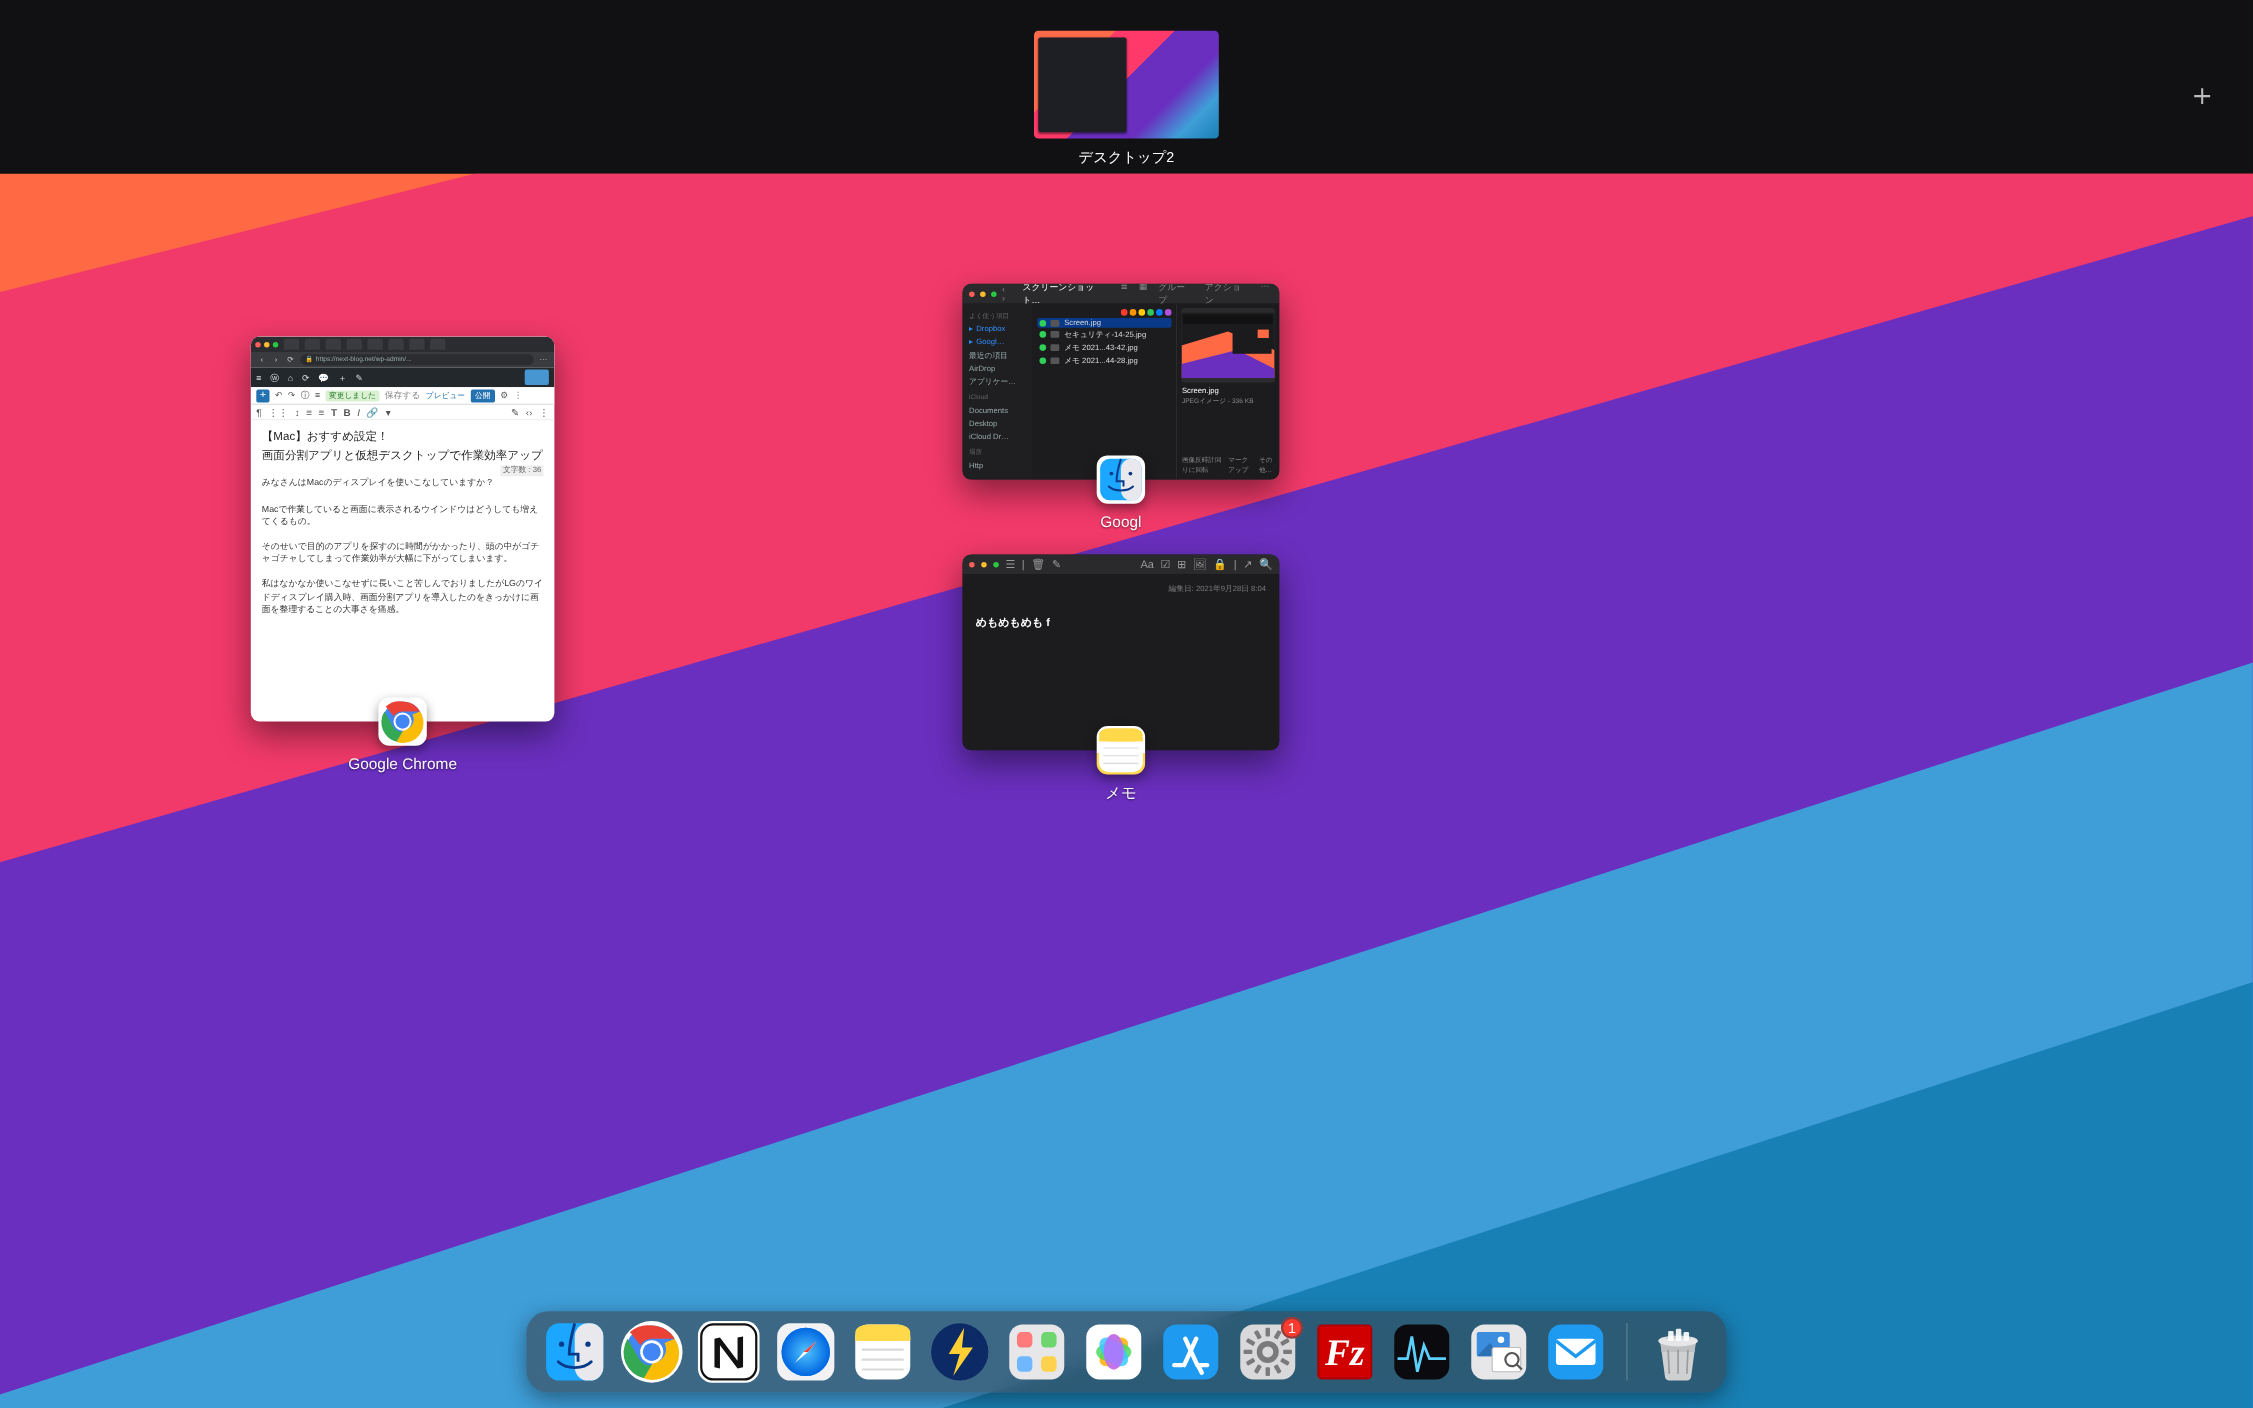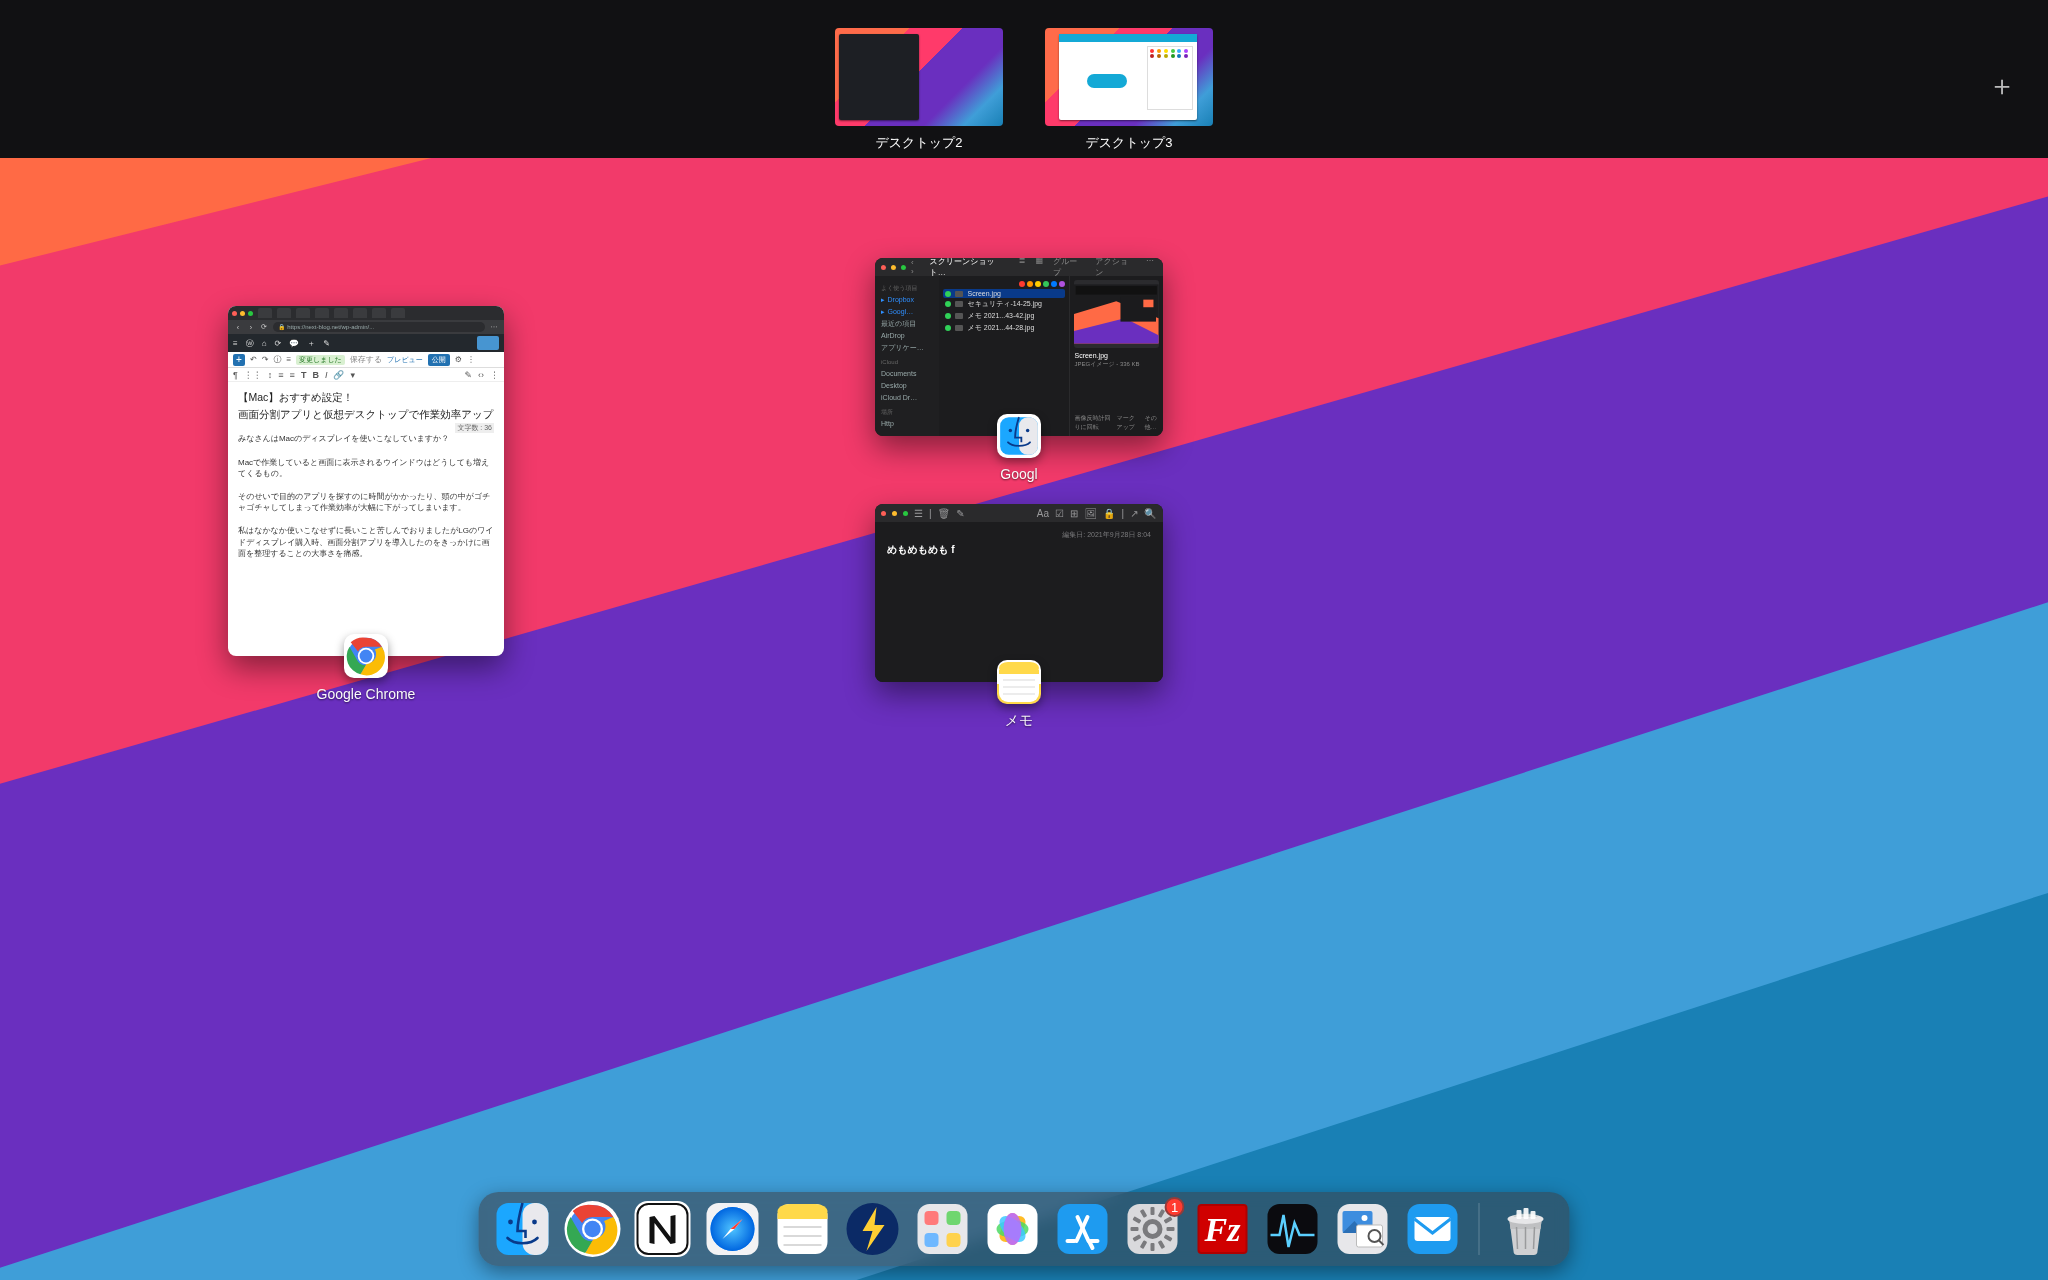--- a/index.html
+++ b/index.html
@@ -107,21 +107,21 @@
   .fpreview .pname{color:#fff;font-size:7px;margin-top:4px;}
   .fpreview .pmeta{color:#888;font-size:6px;margin-top:1px;}
   .fpreview .pacts{display:flex;gap:6px;font-size:6px;color:#888;margin-top:auto;}
 
   
   .notes { width: 288px; height: 178px; color:#ddd; font-size:8px; display:flex; flex-direction:column;}
   .notes-tb{height:18px;background:#2a2a2c;display:flex;align-items:center;padding:0 6px;gap:6px;color:#9a9a9c;font-size:10px;}
   .notes-tb .flex{flex:1;}
   .notes-body{flex:1;background:#1c1c1e;padding:8px 12px;}
   .notes-date{color:#7a7a7c;font-size:7px;text-align:right;}
-  .notes-text{color:#fff;font-size:10px;font-weight:600;margin-top:3px;}
+  .notes-text{color:#fff;font-size:10px;font-weight:600;margin-top:19px;}
 
   
   .dock {
     position:absolute; bottom:14px; left:50%; transform:translateX(-50%);
     height:74px; padding:6px 16px; border-radius:20px;
     background:rgba(60,60,65,.55); backdrop-filter:blur(8px);
     display:flex; align-items:center; gap:14px;
     box-shadow:0 6px 20px rgba(0,0,0,.4);
   }
   .dock-sep{width:1px;height:52px;background:rgba(255,255,255,.25);margin:0 4px;}
@@ -139,45 +139,20 @@
 <div class="spaces-bar">
 
 
   <div class="space">
     <div class="space-thumb">
       <div class="thumb-win dark" style="left:4px;top:6px;width:80px;height:86px;"></div>
     </div>
     <div class="space-label">デスクトップ2</div>
   </div>
 
-  <div class="space">
-    <div class="space-thumb">
-      <div class="thumb-win" style="left:14px;top:6px;width:138px;height:86px;">
-        <div style="position:absolute;top:0;left:0;right:0;height:8px;background:#14a9d6;"></div>
-        <div style="position:absolute;top:40px;left:28px;width:40px;height:14px;background:#14a9d6;border-radius:7px;"></div>
-        <div style="position:absolute;right:4px;top:12px;width:46px;height:64px;background:#fff;border:1px solid #ddd;">
-          <div style="display:grid;grid-template-columns:repeat(6,1fr);gap:1px;padding:2px;">
-            <i style="width:4px;height:4px;border-radius:50%;background:#f33;"></i>
-              <i style="width:4px;height:4px;border-radius:50%;background:#f90;"></i>
-              <i style="width:4px;height:4px;border-radius:50%;background:#fd0;"></i>
-              <i style="width:4px;height:4px;border-radius:50%;background:#4c4;"></i>
-              <i style="width:4px;height:4px;border-radius:50%;background:#3af;"></i>
-              <i style="width:4px;height:4px;border-radius:50%;background:#a4f;"></i>
-            <i style="width:4px;height:4px;border-radius:50%;background:#b22;"></i>
-              <i style="width:4px;height:4px;border-radius:50%;background:#b60;"></i>
-              <i style="width:4px;height:4px;border-radius:50%;background:#ba0;"></i>
-              <i style="width:4px;height:4px;border-radius:50%;background:#292;"></i>
-              <i style="width:4px;height:4px;border-radius:50%;background:#17b;"></i>
-              <i style="width:4px;height:4px;border-radius:50%;background:#72b;"></i>
-          </div>
-        </div>
-      </div>
-    </div>
-    <div class="space-label">デスクトップ3</div>
-  </div>
 
 
   <div class="add-space">＋</div>
 </div>
 
 <div class="desktop">
   <div class="wallpaper">
     <div class="wp-layer wp1"></div>
       <div class="wp-layer wp2"></div>
       <div class="wp-layer wp3"></div>

